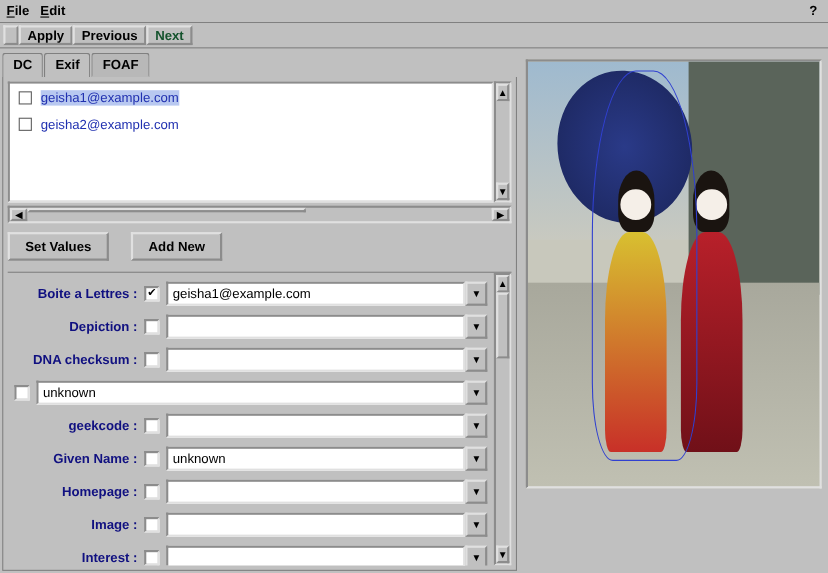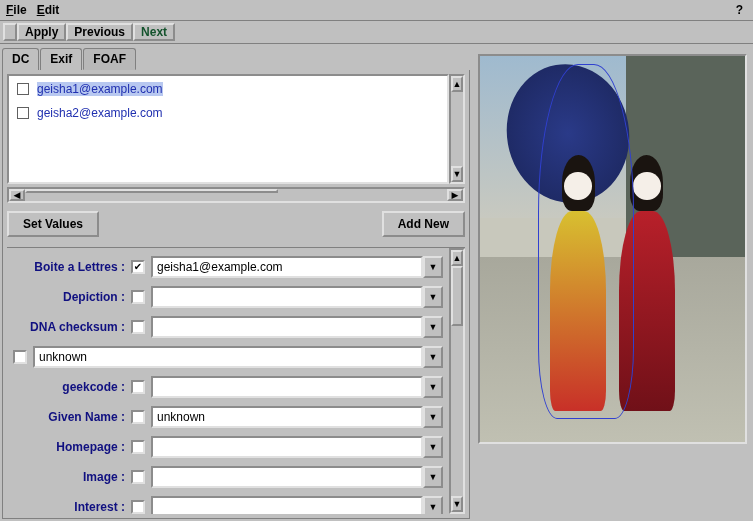--- a/index.html
+++ b/index.html
@@ -31,21 +31,21 @@
   .mail { color:#2030b0; }
   .mail.sel { background:#b8c8f0; }
   .scroll-v { width:16px; border:2px inset #e0e0e0; background:#c0c0c0; display:flex; flex-direction:column;}
   .scroll-btn { height:16px; border:2px outset #e0e0e0; background:#c0c0c0; display:flex; align-items:center; justify-content:center; font-size:9px;}
   .scroll-track { flex:1; background:#c0c0c0;}
   .scroll-h { height:16px; border:2px inset #e0e0e0; background:#c0c0c0; margin-top:3px; display:flex;}
   .scroll-h .scroll-btn{width:16px;height:auto;}
   .scroll-h .scroll-track{flex:1;}
   .scroll-h .thumb{ width:60%; margin:0; border:2px outset #e0e0e0; background:#c0c0c0;}
 
-  .btnrow { display:flex; gap:20px; justify-content:space-between; padding:8px 0 10px 0; }
+  .btnrow { display:flex; gap:20px; justify-content:flex-start; padding:8px 0 10px 0; }
   .pushbtn { border:2px outset #e0e0e0; background:#c0c0c0; font-weight:bold; padding:4px 14px; cursor:pointer; }
 
   .form { flex:1; overflow:hidden; border-top:1px solid #808080; display:flex;}
   .form-inner{flex:1; padding:4px 6px; overflow:hidden;}
   .form-scroll{width:16px; border:2px inset #e0e0e0; background:#c0c0c0; display:flex; flex-direction:column;}
   .form-scroll .thumb{height:60px; border:2px outset #e0e0e0; background:#c0c0c0; margin:0;}
   .fr { display:flex; align-items:center; height:30px; }
   .flabel { width:118px; text-align:right; color:#101080; font-weight:bold; padding-right:6px; }
   .fcb { width:14px; height:14px; border:2px inset #e0e0e0; background:#fff; display:flex; align-items:center; justify-content:center; margin-right:6px; font-size:10px; line-height:10px;}
   .combo { flex:1; display:flex; height:22px;}

